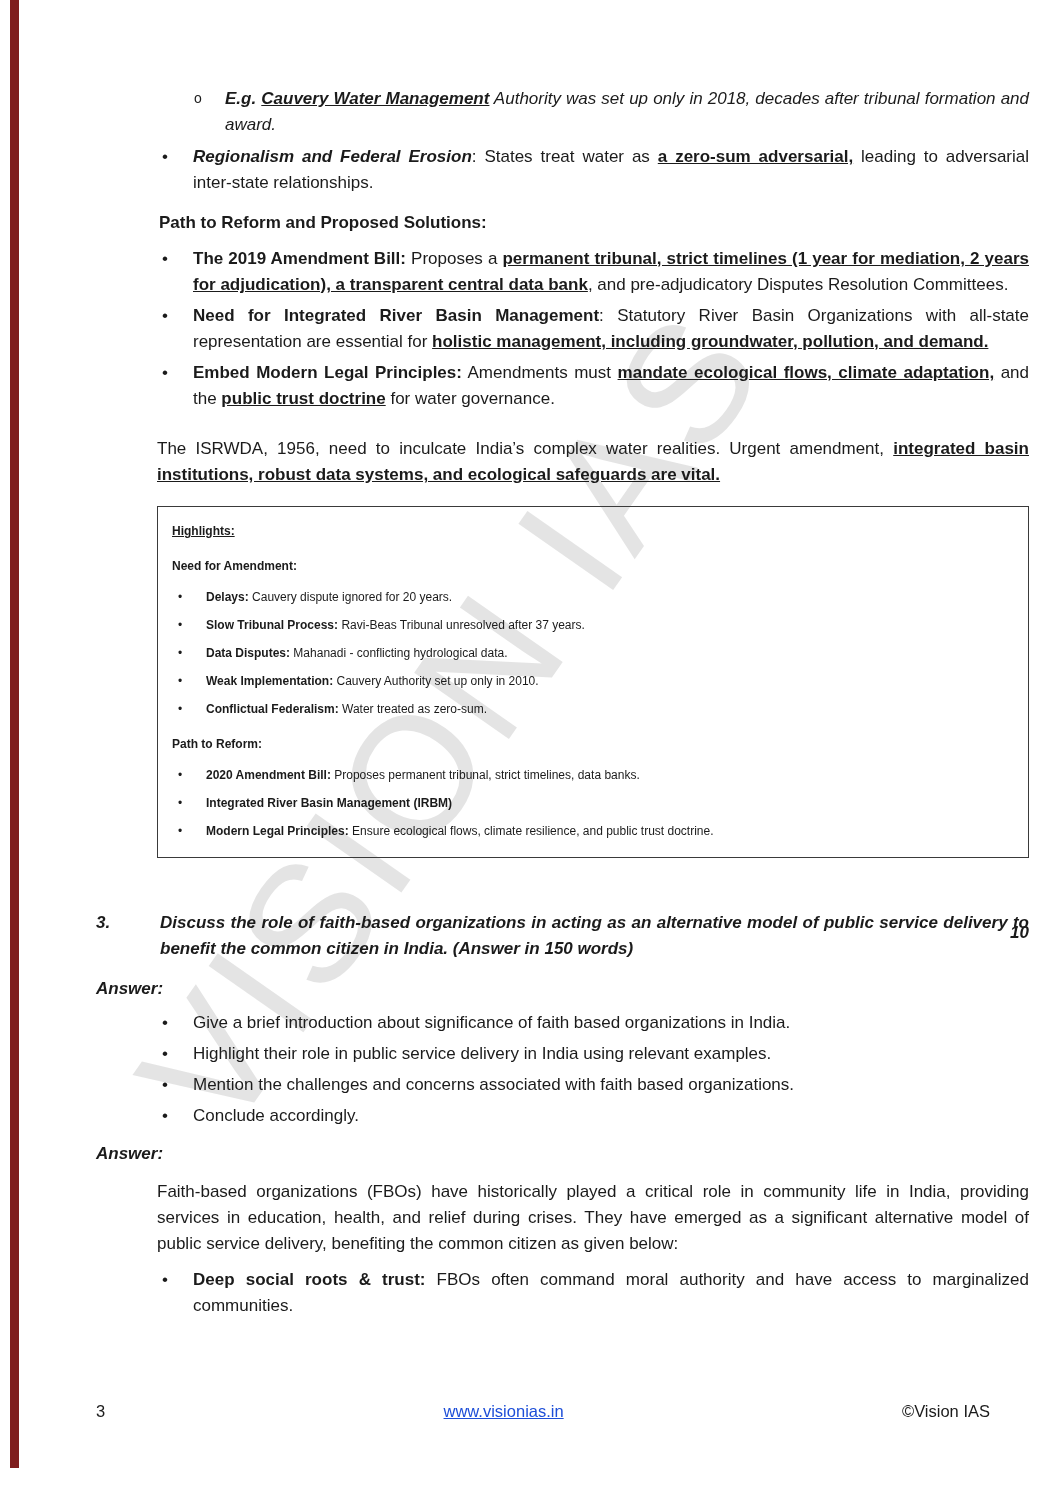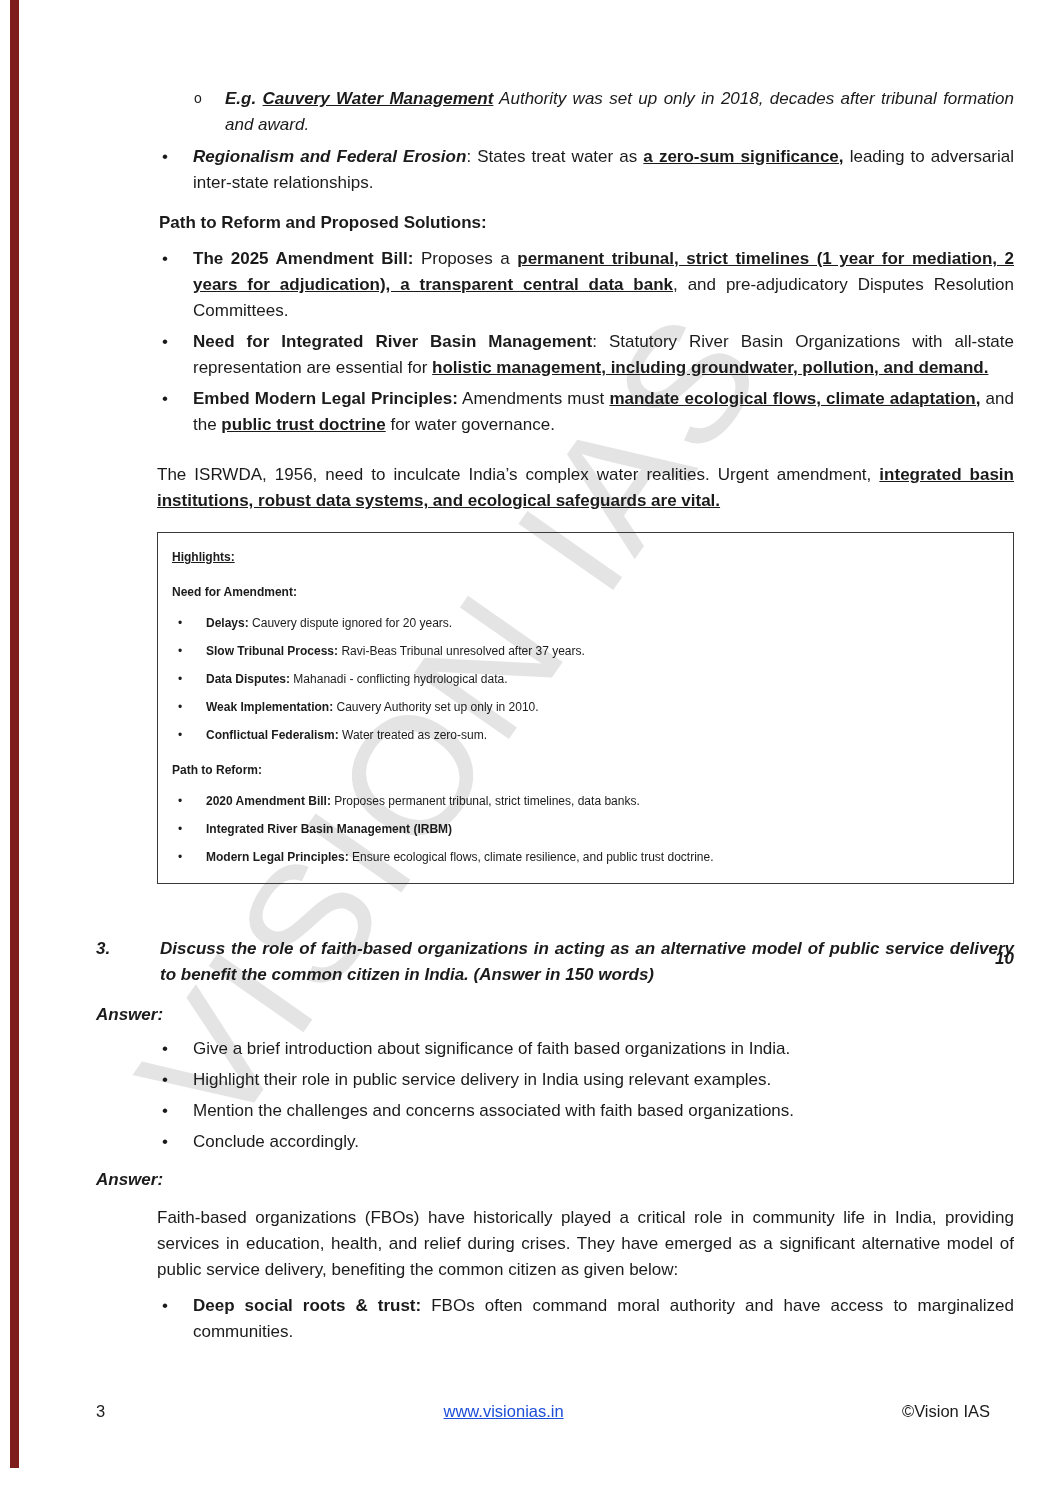--- a/index.html
+++ b/index.html
@@ -29,21 +29,21 @@
     font-size:168px;
     letter-spacing:6px;
     color:rgba(90,90,90,0.16);
     white-space:nowrap;
     pointer-events:none;
     z-index:0;
   }
   .content {
     position:relative;
     z-index:1;
-    padding:86px 44px 0 96px;
+    padding:86px 29px 0 96px;
   }
   .ind { margin-left:61px; }
 
   ul { list-style:none; }
   ul.l1 > li {
     position:relative;
     margin:0 0 5px 64px;
     padding-left:33px;
     text-align:justify;
   }
@@ -137,27 +137,27 @@
   <div class="edge-bar"></div>
   <div class="watermark">VISION IAS</div>
 
   <div class="content">
 
     <ul class="l2">
       <li><span style="font-weight: 700; font-style: italic;">E.g</span><span style="font-weight: 700; font-style: italic;">. </span><span style="font-weight: 700; font-style: italic; text-decoration: underline;">Cauvery Water Management</span><span style="font-style: italic;"> Authority was set up only in 2018, decades after tribunal formation and award.</span></li>
     </ul>
 
     <ul class="l1">
-      <li><span style="font-weight: 700; font-style: italic;">Regionalism and Federal Erosion</span><span>: States treat water as </span><span style="font-weight: 700; text-decoration: underline;">a zero-sum significance,</span><span> leading to adversarial inter-state relationships.</span></li>
+      <li><span style="font-weight: 700; font-style: italic;">Regionalism and Federal Erosion</span><span>: States treat water as </span><span style="font-weight: 700; text-decoration: underline;">a zero-sum adversarial,</span><span> leading to adversarial inter-state relationships.</span></li>
     </ul>
 
     <div class="section-heading">Path to Reform and Proposed Solutions:</div>
 
     <ul class="l1">
-      <li><span style="font-weight: 700;">The 2025 Amendment Bill:</span><span> Proposes a </span><span style="font-weight: 700; text-decoration: underline;">permanent tribunal, strict timelines (1 year for mediation, 2 years for adjudication), a transparent central data bank</span><span>, and pre-adjudicatory Disputes Resolution Committees.</span></li>
+      <li><span style="font-weight: 700;">The 2019 Amendment Bill:</span><span> Proposes a </span><span style="font-weight: 700; text-decoration: underline;">permanent tribunal, strict timelines (1 year for mediation, 2 years for adjudication), a transparent central data bank</span><span>, and pre-adjudicatory Disputes Resolution Committees.</span></li>
       <li><span style="font-weight: 700;">Need for Integrated River Basin Management</span><span>: Statutory River Basin Organizations with all-state representation are essential for </span><span style="font-weight: 700; text-decoration: underline;">holistic management, including groundwater, pollution, and demand.</span></li>
       <li><span style="font-weight: 700; margin-top: 32px;">Embed Modern Legal Principles:</span><span> Amendments must </span><span style="font-weight: 700; text-decoration: underline;">mandate ecological flows, climate adaptation,</span><span> and the </span><span style="font-weight: 700; text-decoration: underline;">public trust doctrine</span><span> for water governance.</span></li>
     </ul>
 
     <p class="ind conclusion"><span>The ISRWDA, 1956, need to inculcate India’s complex water realities. Urgent amendment, </span><span style="font-weight: 700; text-decoration: underline;">integrated basin institutions, robust data systems, and ecological safeguards are vital.</span></p>
 
     <div class="hl-box">
       <div class="hl-title">Highlights:</div>
 
       <div class="hl-heading">Need for Amendment:</div>

